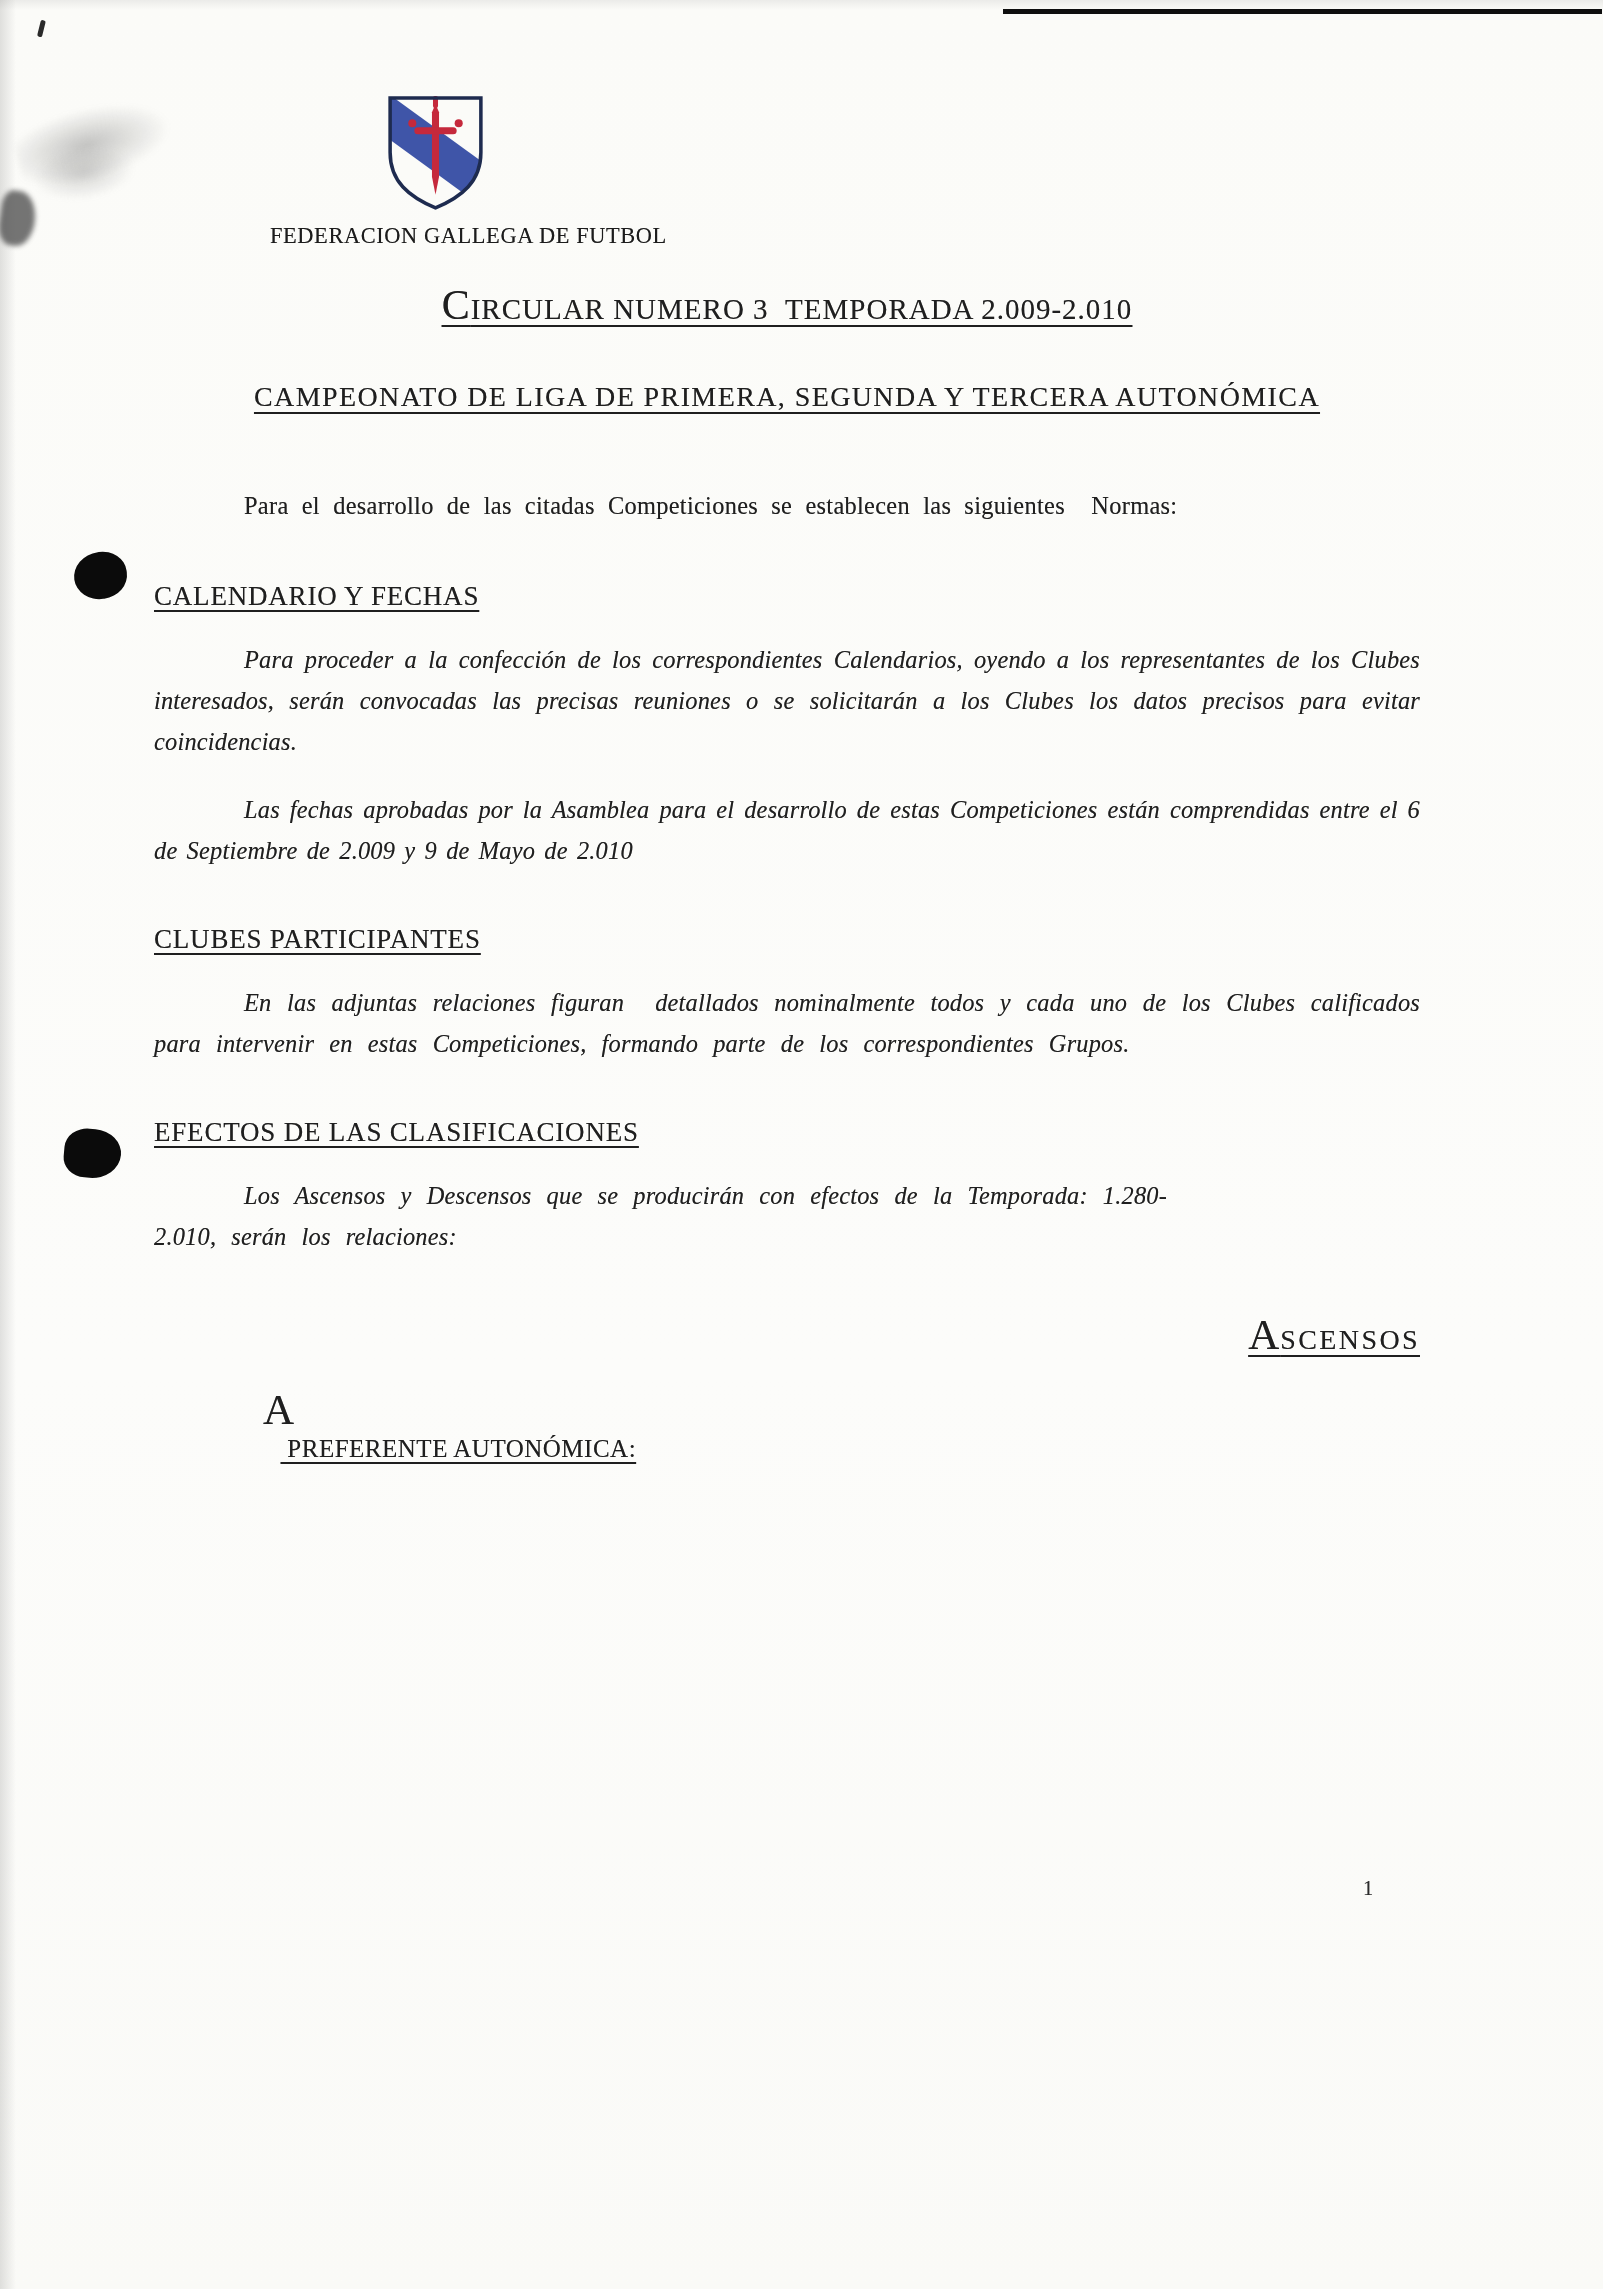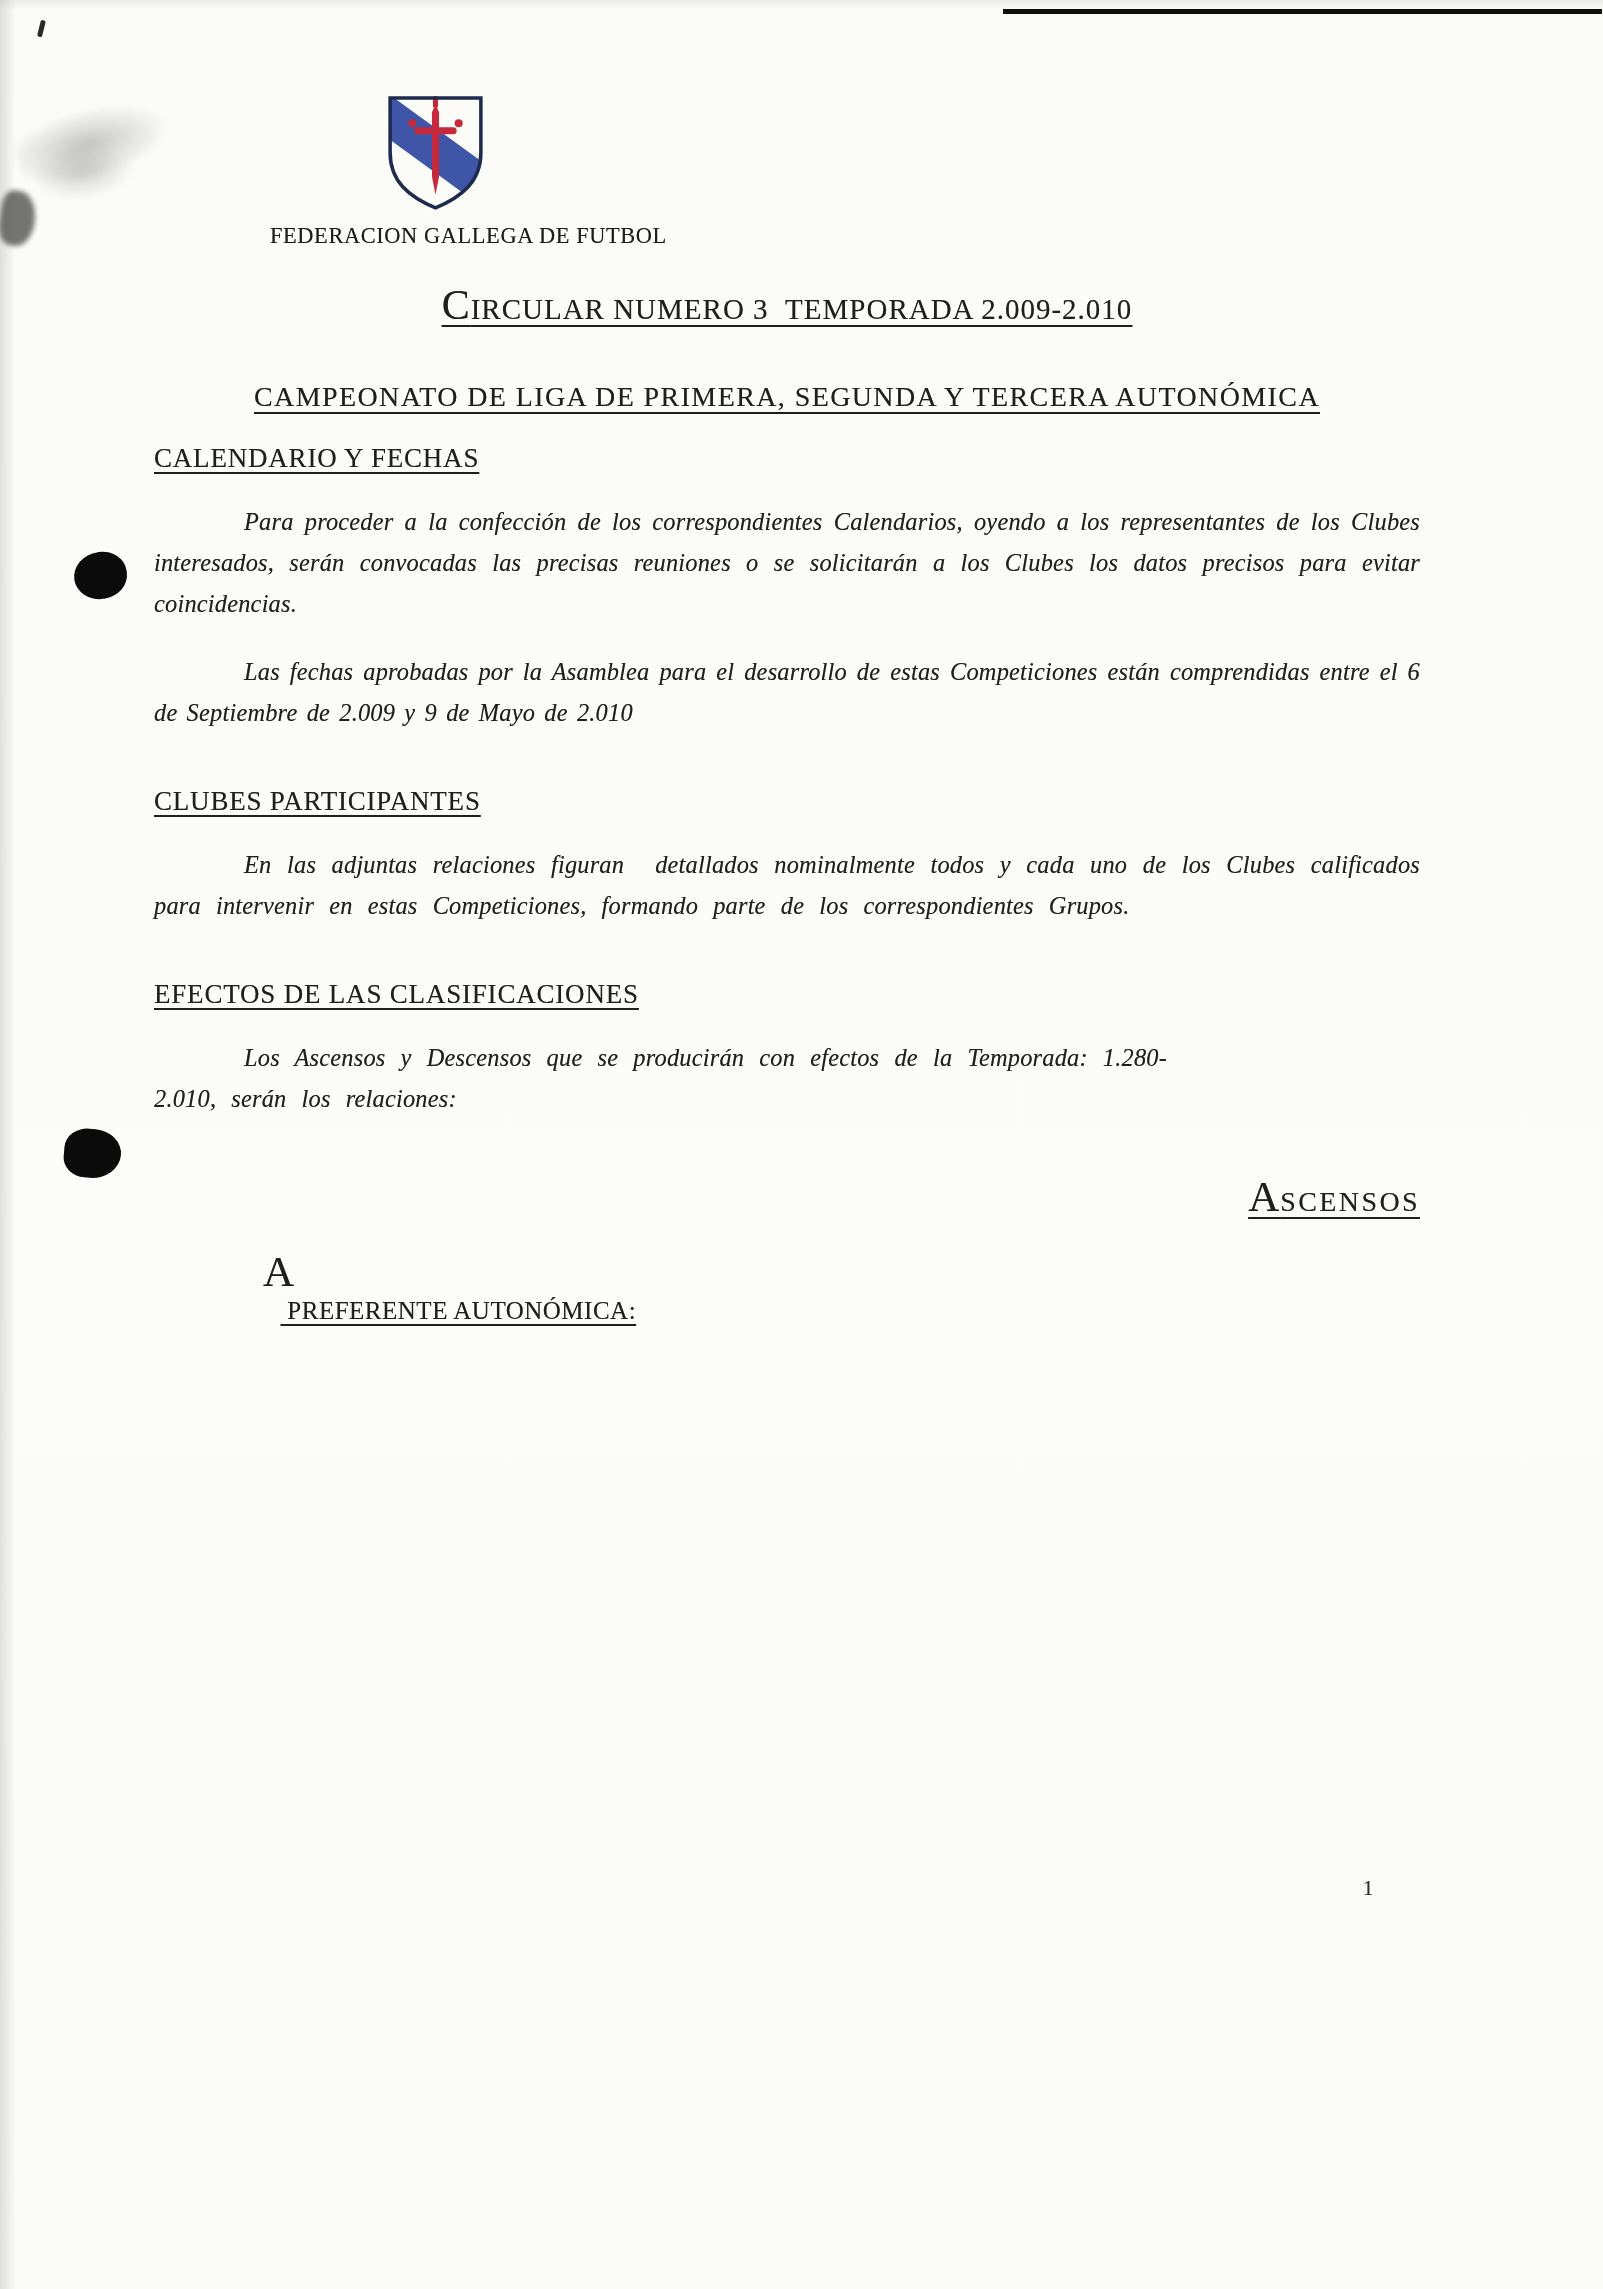--- a/index.html
+++ b/index.html
@@ -42,21 +42,21 @@
 
   
   .content{position:absolute;left:154px;top:281px;width:1266px;}
 
   .doc-title{font-weight:normal;font-size:29px;line-height:49px;text-align:center;
     letter-spacing:1px;margin:0 0 43px;
     text-decoration:underline;text-underline-offset:5.9px;text-decoration-thickness:1.8px;}
   .doc-title .initial{font-size:42px;}
 
   .doc-subtitle{font-weight:normal;font-size:28px;line-height:39px;text-align:center;
-    letter-spacing:1.4px;margin:0 0 25px;
+    letter-spacing:1.4px;margin:0 0 69px;
     text-decoration:underline;text-underline-offset:5.9px;text-decoration-thickness:1.8px;}
 
   .intro{font-size:24.4px;line-height:41px;text-indent:90px;margin:0 0 53px;
     word-spacing:6.8px;letter-spacing:0.3px;}
 
   .sec-h{font-weight:normal;font-size:27px;line-height:35px;letter-spacing:0.8px;margin:0 0 25px;
     text-decoration:underline;text-underline-offset:4.9px;text-decoration-thickness:1.7px;}
 
   .body-p{font-size:24.4px;line-height:41px;text-align:justify;text-indent:90px;
     margin:0 0 27px;letter-spacing:0.2px;word-spacing:2.9px;font-style:italic;}
@@ -117,20 +117,21 @@
     </svg>
     <div class="org-name">FEDERACION GALLEGA DE FUTBOL</div>
   </div>
 
   <main class="content">
 
     <h1 class="doc-title"><span class="initial">C</span><span>IRCULAR NUMERO 3 &nbsp;TEMPORADA 2.009-2.010</span></h1>
 
     <h2 class="doc-subtitle">CAMPEONATO DE LIGA DE PRIMERA, SEGUNDA Y TERCERA AUTONÓMICA</h2>
 
+    <p class="intro">Para el desarrollo de las citadas Competiciones se establecen las siguientes &nbsp;Normas:</p>
 
     <section>
       <h3 class="sec-h">CALENDARIO Y FECHAS</h3>
       <p class="body-p">Para proceder a la confección de los correspondientes Calendarios, oyendo a los representantes de los Clubes interesados, serán convocadas las precisas reuniones o se solicitarán a los Clubes los datos precisos para evitar coincidencias.</p>
       <p class="body-p mb-lg">Las fechas aprobadas por la Asamblea para el desarrollo de estas Competiciones están comprendidas entre el 6 de Septiembre de 2.009 y 9 de Mayo de 2.010</p>
     </section>
 
     <section>
       <h3 class="sec-h">CLUBES PARTICIPANTES</h3>
       <p class="body-p mb-lg spread3">En las adjuntas relaciones figuran &nbsp;detallados nominalmente todos y cada uno de los Clubes calificados para intervenir en estas Competiciones, formando parte de los correspondientes Grupos.</p>

